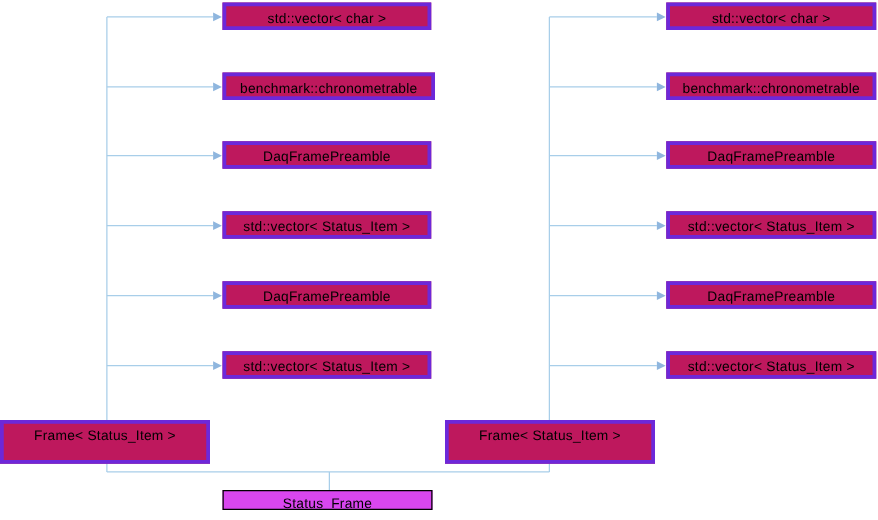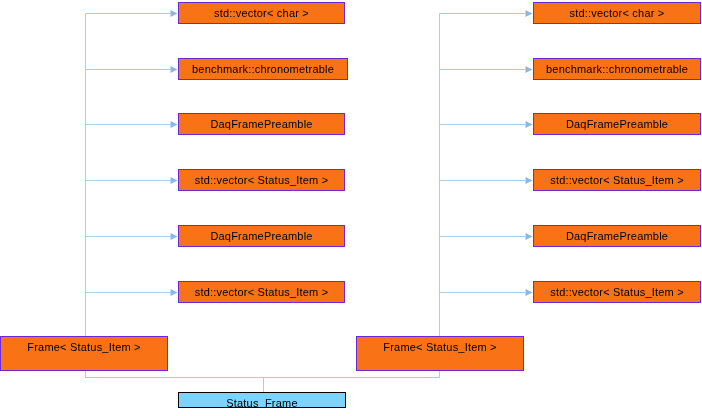--- a/index.html
+++ b/index.html
@@ -12,35 +12,35 @@
     overflow: hidden;
   }
   .edges {
     position: absolute;
     left: 0; top: 0;
     width: 702px; height: 416px;
   }
   .node {
     position: absolute;
     box-sizing: border-box;
-    background: #f97316;
-    border: 1px solid #6d28d9;
+    background: #be185d;
+    border: 3px solid #6d28d9;
     color: #000000;
     font-size: 11px;
     letter-spacing: 0.2px;
     text-align: center;
     white-space: nowrap;
     overflow: hidden;
     cursor: pointer;
   }
   .member { height: 22px; line-height: 20px; }
   .base   { height: 35px; line-height: 21px; }
   .main-node {
     height: 16px; line-height: 20px;
-    background: #7dd3fc;
+    background: #d946ef;
     border: 1px solid #000000;
     cursor: default;
     text-align: center;
   }
   
   .n-l0 { left: 178px; top: 2px;   width: 167px; }
   .n-l1 { left: 178px; top: 58px;  width: 170px; }
   .n-l2 { left: 178px; top: 113px; width: 167px; }
   .n-l3 { left: 178px; top: 169px; width: 167px; }
   .n-l4 { left: 178px; top: 225px; width: 167px; }

